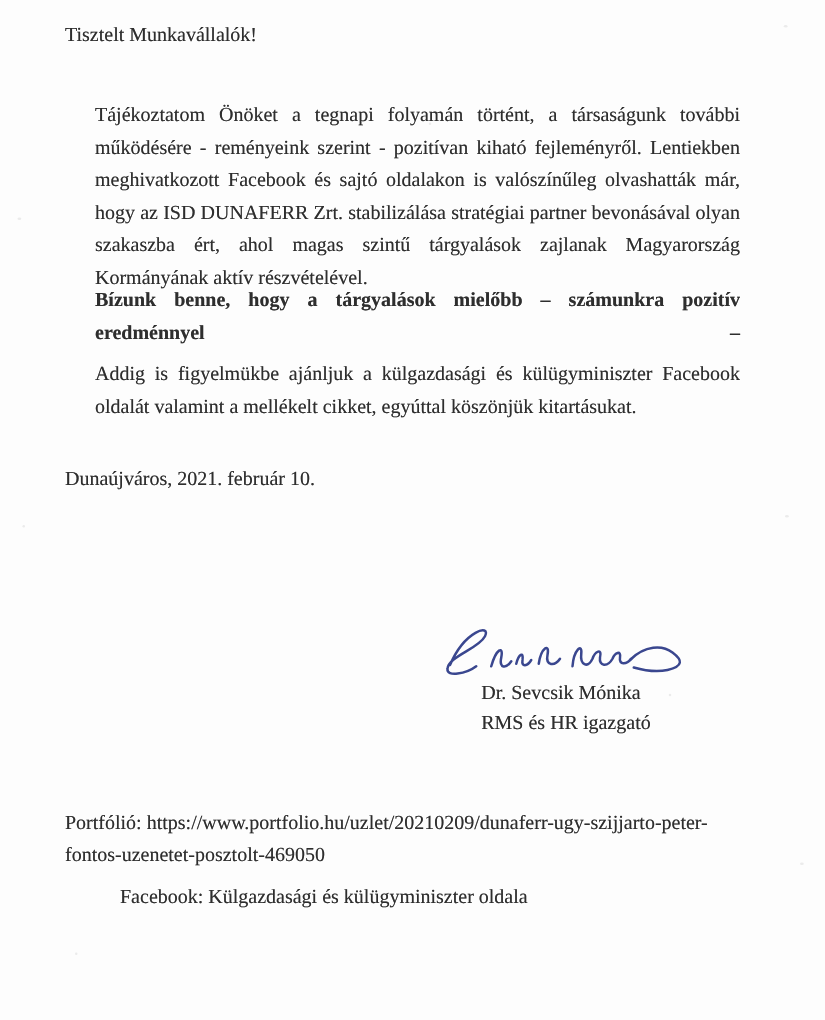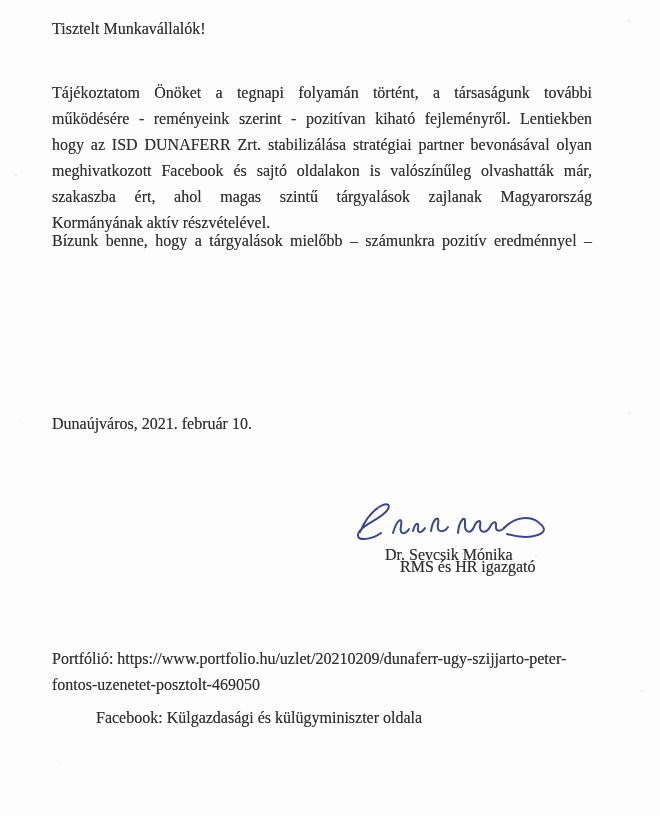--- a/index.html
+++ b/index.html
@@ -24,29 +24,29 @@
   .block { position: absolute; }
   .txt {
     font-size: 16px;
     line-height: 26px;
     color: var(--ink);
     text-shadow: 0 0 0.5px rgba(46,46,46,0.55);
   }
   .greeting { top: 16px; left: 52px; }
   .para { left: 52px; width: 540px; }
   .p1 { top: 80px; }
-  .p2 { top: 228px; }
+  .p2 { top: 228px; font-weight: bold; }
   .p3 { top: 287px; }
-  .jline { text-align: justify; text-align-last: justify; }
+  .jline { text-align: justify; text-align-last: justify; margin-left: 24px; }
   .jline.last { text-align-last: left; }
-  .dateline { top: 371px; left: 52px; margin-top: 40px; }
+  .dateline { top: 371px; left: 52px; }
   .sig-img { left: 346px; top: 494px; width: 210px; height: 52px; }
   .sig-img svg { display: block; width: 210px; height: 52px; }
   .sig-name { left: 385px; top: 542px; }
-  .sig-title { left: 385px; top: 554px; margin-left: 15px; }
+  .sig-title { left: 385px; top: 566px; }
   .links { left: 52px; top: 646px; width: 600px; }
   .links .line { white-space: nowrap; }
   .fb-line { margin-top: 7px; margin-left: 44px; }
   .url {
     text-underline-offset: 3px;
     text-decoration-thickness: 1px;
     color: var(--ink);
   }
   
   .specks { position: absolute; inset: 0; pointer-events: none; }
@@ -66,30 +66,34 @@
 </head>
 <body>
 
 <div class="page">
 
   <div class="block txt greeting">Tisztelt Munkavállalók!</div>
 
   <div class="block txt para p1">
     <div class="jline">Tájékoztatom Önöket a tegnapi folyamán történt, a társaságunk további</div>
     <div class="jline">működésére - reményeink szerint - pozitívan kiható fejleményről. Lentiekben</div>
+    <div class="jline">meghivatkozott Facebook és sajtó oldalakon is valószínűleg olvashatták már,</div>
     <div class="jline">hogy az ISD DUNAFERR Zrt. stabilizálása stratégiai partner bevonásával olyan</div>
-    <div class="jline">meghivatkozott Facebook és sajtó oldalakon is valószínűleg olvashatták már,</div>
     <div class="jline">szakaszba ért, ahol magas szintű tárgyalások zajlanak Magyarország</div>
     <div class="jline last">Kormányának aktív részvételével.</div>
   </div>
 
   <div class="block txt para p2">
     <div class="jline">Bízunk benne, hogy a tárgyalások mielőbb – számunkra pozitív eredménnyel –</div>
   </div>
 
+  <div class="block txt para p3">
+    <div class="jline">Addig is figyelmükbe ajánljuk a külgazdasági és külügyminiszter Facebook</div>
+    <div class="jline last">oldalát valamint a mellékelt cikket, egyúttal köszönjük kitartásukat.</div>
+  </div>
 
   <div class="block txt dateline">Dunaújváros, 2021. február 10.</div>
 
   <div class="block sig-img">
     <svg viewBox="0 0 210 52" fill="none" stroke="#3a478f" stroke-width="2" stroke-linecap="round" stroke-linejoin="round" aria-hidden="true">
 
       <path d="M14 38 C 26 10, 47 5, 42 15 C 37 25, 13 31, 12 41 C 11 48, 27 45, 35 39"></path>
 
       <path d="M47 39 C 51 25, 57 22, 55 32 C 53 41, 59 41, 63 35"></path>
       <path d="M67 37 C 69 29, 73 27, 72 34 C 71 40, 76 39, 79 34"></path>

